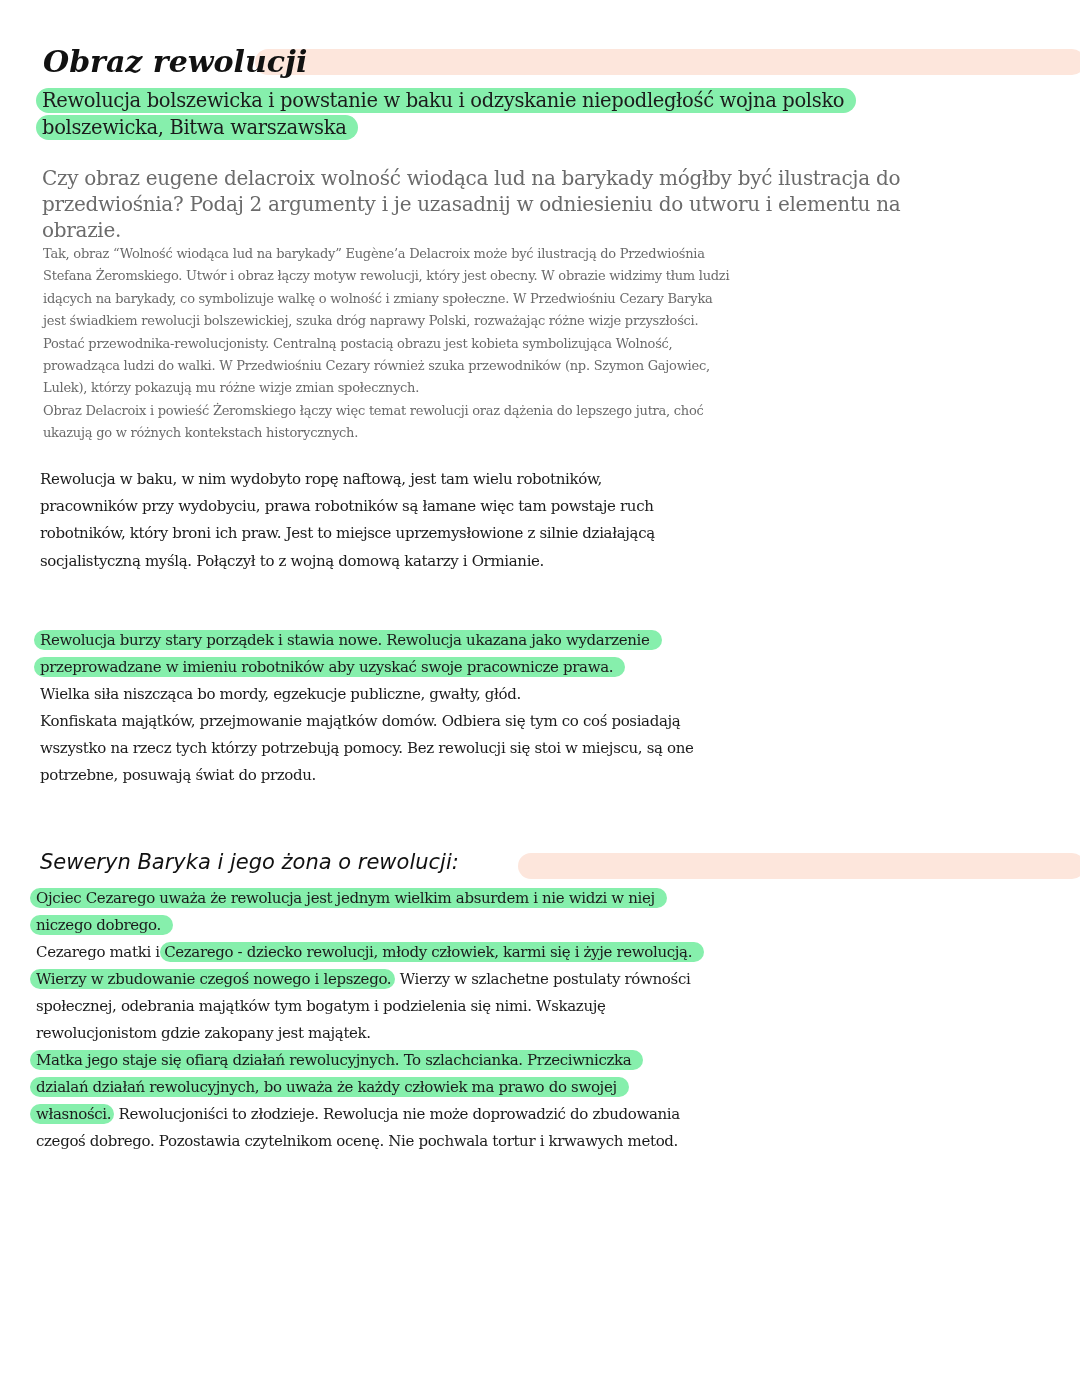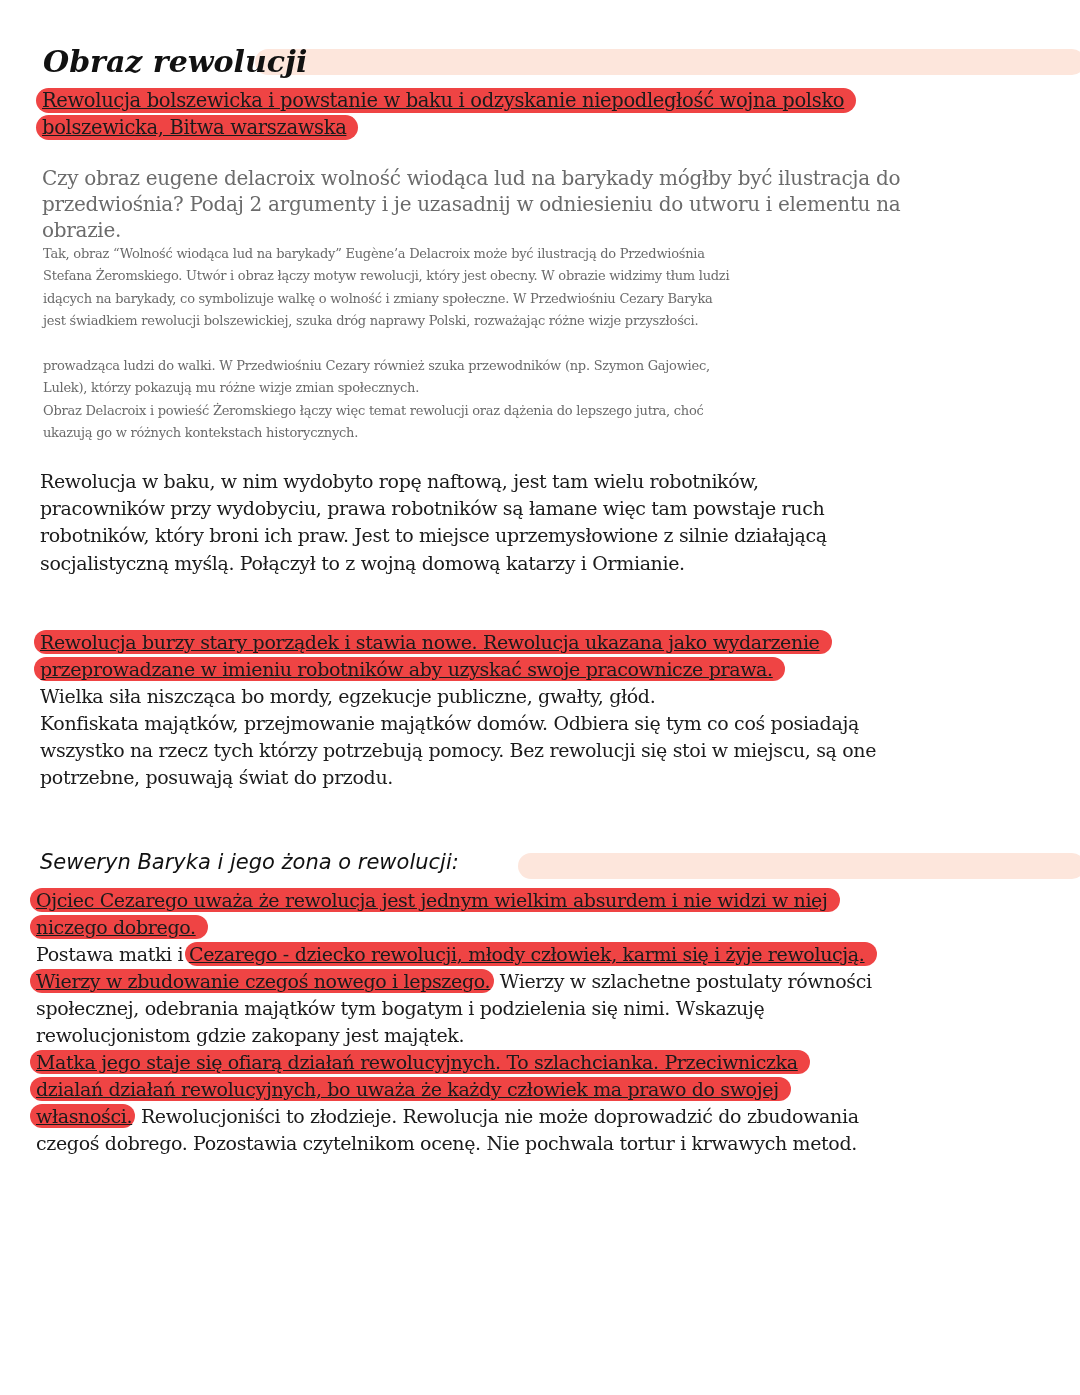--- a/index.html
+++ b/index.html
@@ -20,26 +20,25 @@
     left: 0;
     top: 0;
     width: 980px;
     height: 1395px;
   }
   .line {
     position: absolute;
     white-space: nowrap;
   }
   .hl {
-    background: #ef4444;
+    background: #86efac;
     border-radius: 14px;
     padding: 1px 12px 1px 6px;
     margin-left: -6px;
     box-decoration-break: clone;
-    text-decoration: underline;
     -webkit-box-decoration-break: clone;
   }
   .title-bar {
     position: absolute;
     background: #fde6dc;
     border-radius: 14px;
   }
   .script-title {
     position: absolute;
     font-family: "DejaVu Serif", "Liberation Serif", serif;
@@ -64,21 +63,21 @@
     font-size: 20px;
     letter-spacing: -0.3px;
     color: #6b6b6b;
   }
   .small {
     font-size: 13px;
     letter-spacing: -0.25px;
     color: #6a6a6a;
   }
   .body18 {
-    font-size: 19px;
+    font-size: 15px;
     letter-spacing: -0.35px;
     color: #1b1b1b;
   }
 </style>
 </head>
 <body>
 
 <div class="page">
 
   <div class="title-bar" style="left:255px; top:49px; width:830px; height:26px;"></div>
@@ -92,20 +91,21 @@
   </div>
 
   <div class="line question" style="left:42px; top:166px;">Czy obraz eugene delacroix wolność wiodąca lud na barykady mógłby być ilustracja do</div>
   <div class="line question" style="left:42px; top:192px;">przedwiośnia? Podaj 2 argumenty i je uzasadnij w odniesieniu do utworu i elementu na</div>
   <div class="line question" style="left:42px; top:218px;">obrazie.</div>
 
   <div class="line small" style="left:43px; top:246px;">Tak, obraz “Wolność wiodąca lud na barykady” Eugène’a Delacroix może być ilustracją do Przedwiośnia</div>
   <div class="line small" style="left:43px; top:268px;">Stefana Żeromskiego.  Utwór i obraz łączy motyw rewolucji, który jest obecny. W obrazie widzimy tłum ludzi</div>
   <div class="line small" style="left:43px; top:291px;">idących na barykady, co symbolizuje walkę o wolność i zmiany społeczne. W Przedwiośniu Cezary Baryka</div>
   <div class="line small" style="left:43px; top:313px;">jest świadkiem rewolucji bolszewickiej, szuka dróg naprawy Polski, rozważając różne wizje przyszłości.</div>
+  <div class="line small" style="left:43px; top:336px;">Postać przewodnika-rewolucjonisty. Centralną postacią obrazu jest kobieta symbolizująca Wolność,</div>
   <div class="line small" style="left:43px; top:358px;">prowadząca ludzi do walki. W Przedwiośniu Cezary również szuka przewodników (np. Szymon Gajowiec,</div>
   <div class="line small" style="left:43px; top:380px;">Lulek), którzy pokazują mu różne wizje zmian społecznych.</div>
   <div class="line small" style="left:43px; top:403px;">Obraz Delacroix i powieść Żeromskiego łączy więc temat rewolucji oraz dążenia do lepszego jutra, choć</div>
   <div class="line small" style="left:43px; top:425px;">ukazują go w różnych kontekstach historycznych.</div>
 
   <div class="line body18" style="left:40px; top:470px;">Rewolucja w baku, w nim wydobyto ropę naftową,  jest tam wielu robotników,</div>
   <div class="line body18" style="left:40px; top:497px;text-align:center;">pracowników przy wydobyciu, prawa robotników są łamane więc tam powstaje ruch</div>
   <div class="line body18" style="left:40px; top:524px;">robotników, który broni ich praw. Jest to miejsce uprzemysłowione z silnie działającą</div>
   <div class="line body18" style="left:40px; top:552px;">socjalistyczną myślą. Połączył to z wojną domową katarzy i Ormianie.</div>
 
@@ -124,21 +124,21 @@
   <div class="hand-title" style="left:40px; top:850px; font-size:21px;">Seweryn Baryka i jego żona o rewolucji:</div>
 
   <div class="line body18" style="left:36px; top:889px;">
     <span class="hl">Ojciec Cezarego uważa że rewolucja jest jednym wielkim absurdem i nie widzi w niej</span>
   </div>
   <div class="line body18" style="left:36px; top:916px;">
     <span class="hl">niczego dobrego.</span>
   </div>
 
   <div class="line body18" style="left:36px; top:943px;">
-    <span>Postawa matki i </span><span class="hl" style="margin-left:-4px;padding-left:4px;">Cezarego - dziecko rewolucji, młody człowiek, karmi się i żyje rewolucją.</span>
+    <span>Cezarego matki i </span><span class="hl" style="margin-left:-4px;padding-left:4px;">Cezarego - dziecko rewolucji, młody człowiek, karmi się i żyje rewolucją.</span>
   </div>
   <div class="line body18" style="left:36px; top:970px;">
     <span class="hl" style="padding-right:4px;">Wierzy w zbudowanie czegoś nowego i lepszego.</span><span> Wierzy w szlachetne postulaty równości</span>
   </div>
   <div class="line body18" style="left:36px; top:997px;">społecznej, odebrania majątków tym bogatym i podzielenia się nimi. Wskazuję</div>
   <div class="line body18" style="left:36px; top:1024px;">rewolucjonistom gdzie zakopany jest majątek.</div>
 
   <div class="line body18" style="left:36px; top:1051px;">
     <span class="hl">Matka jego staje się ofiarą działań rewolucyjnych. To szlachcianka. Przeciwniczka</span>
   </div>

